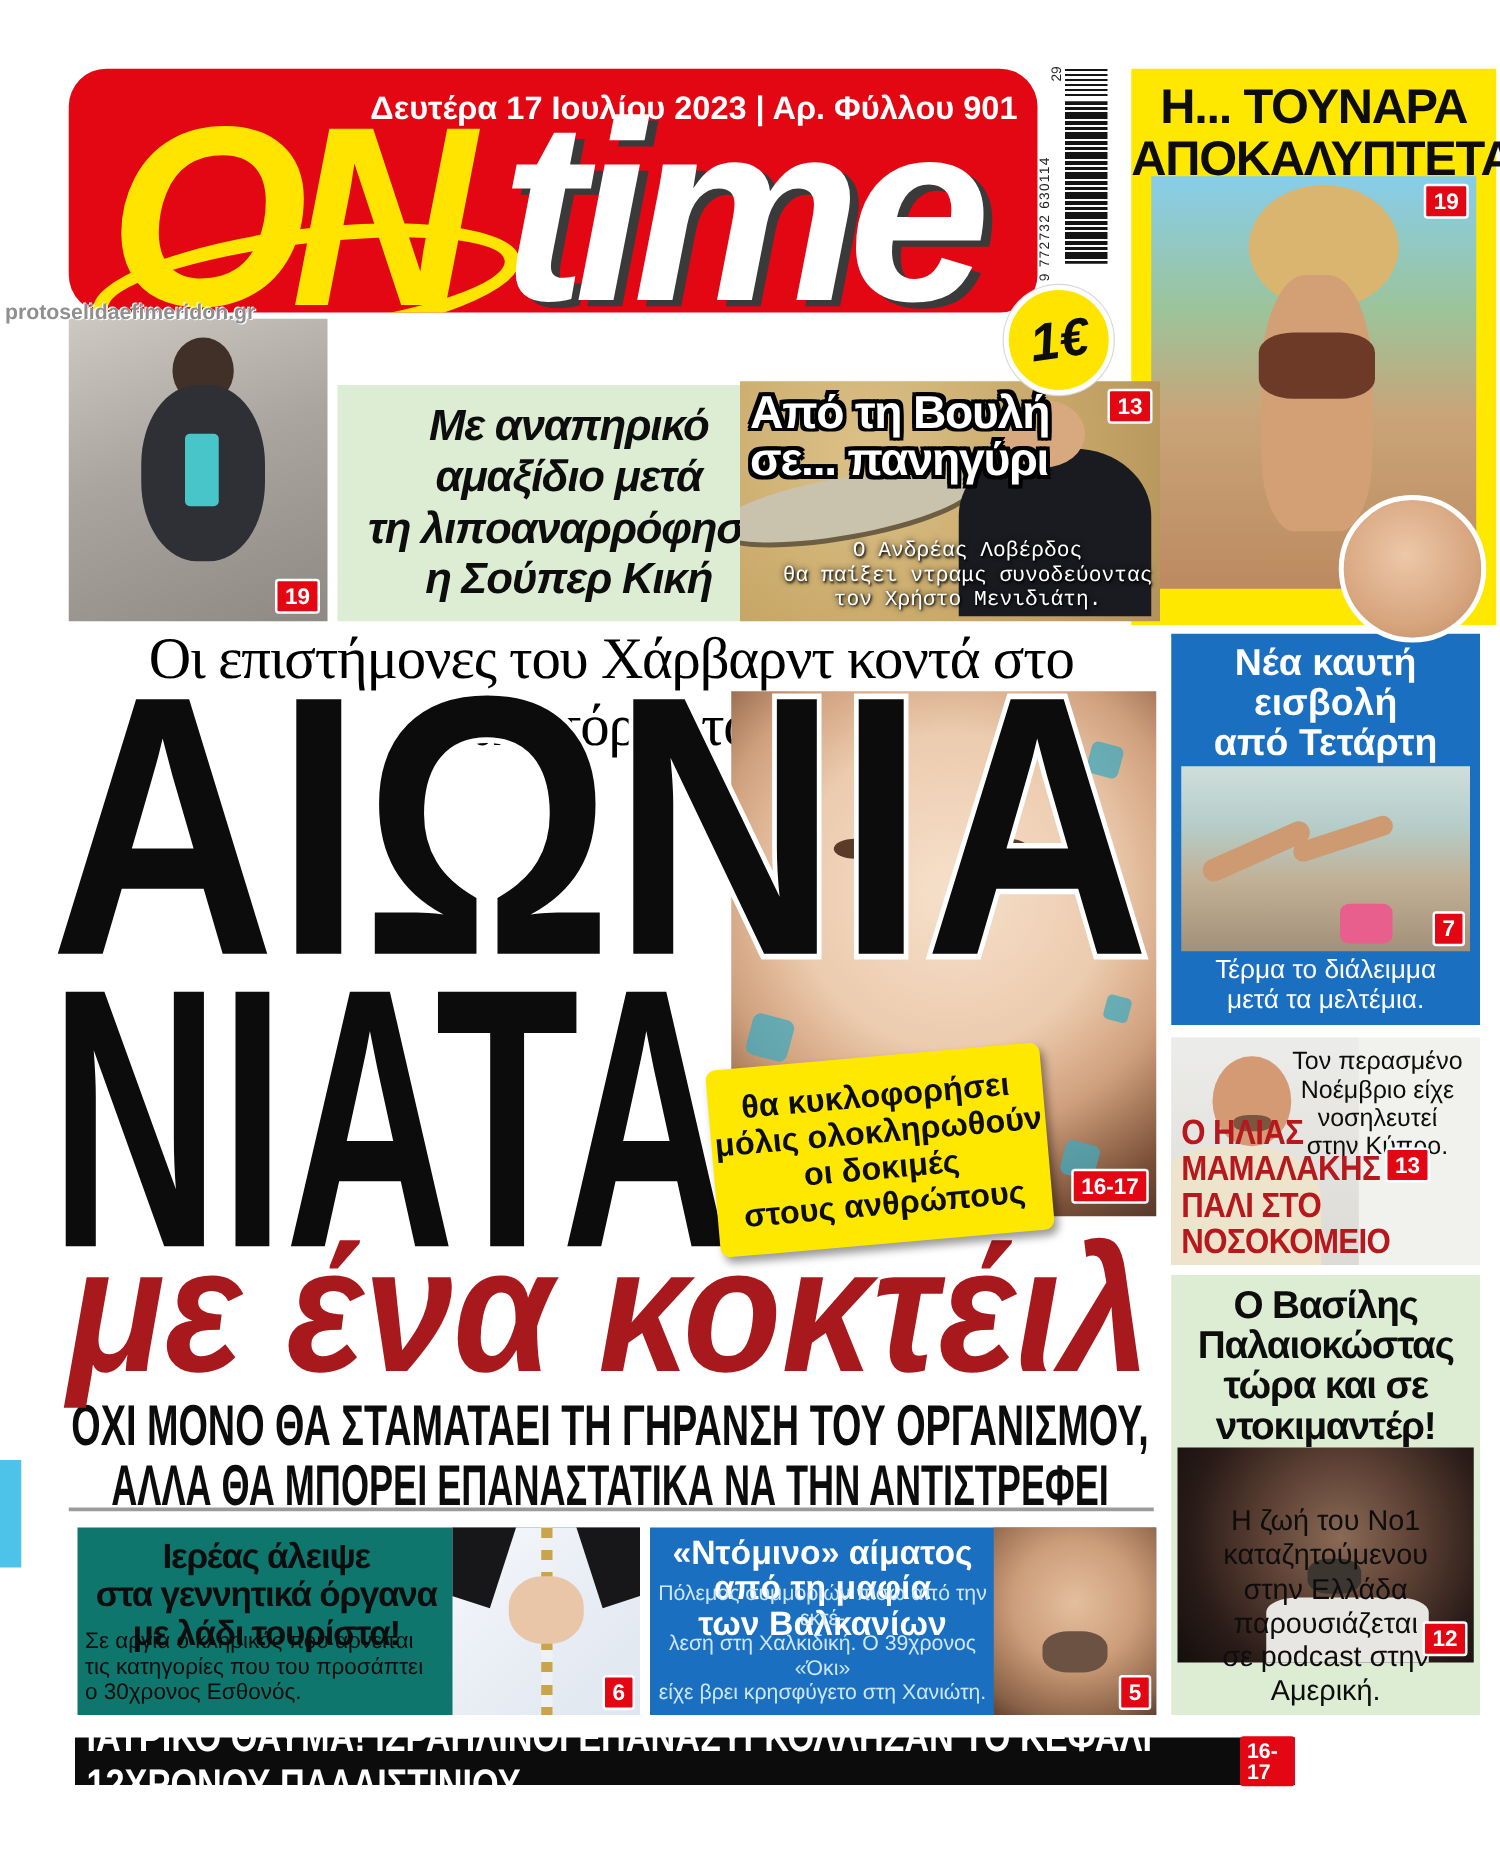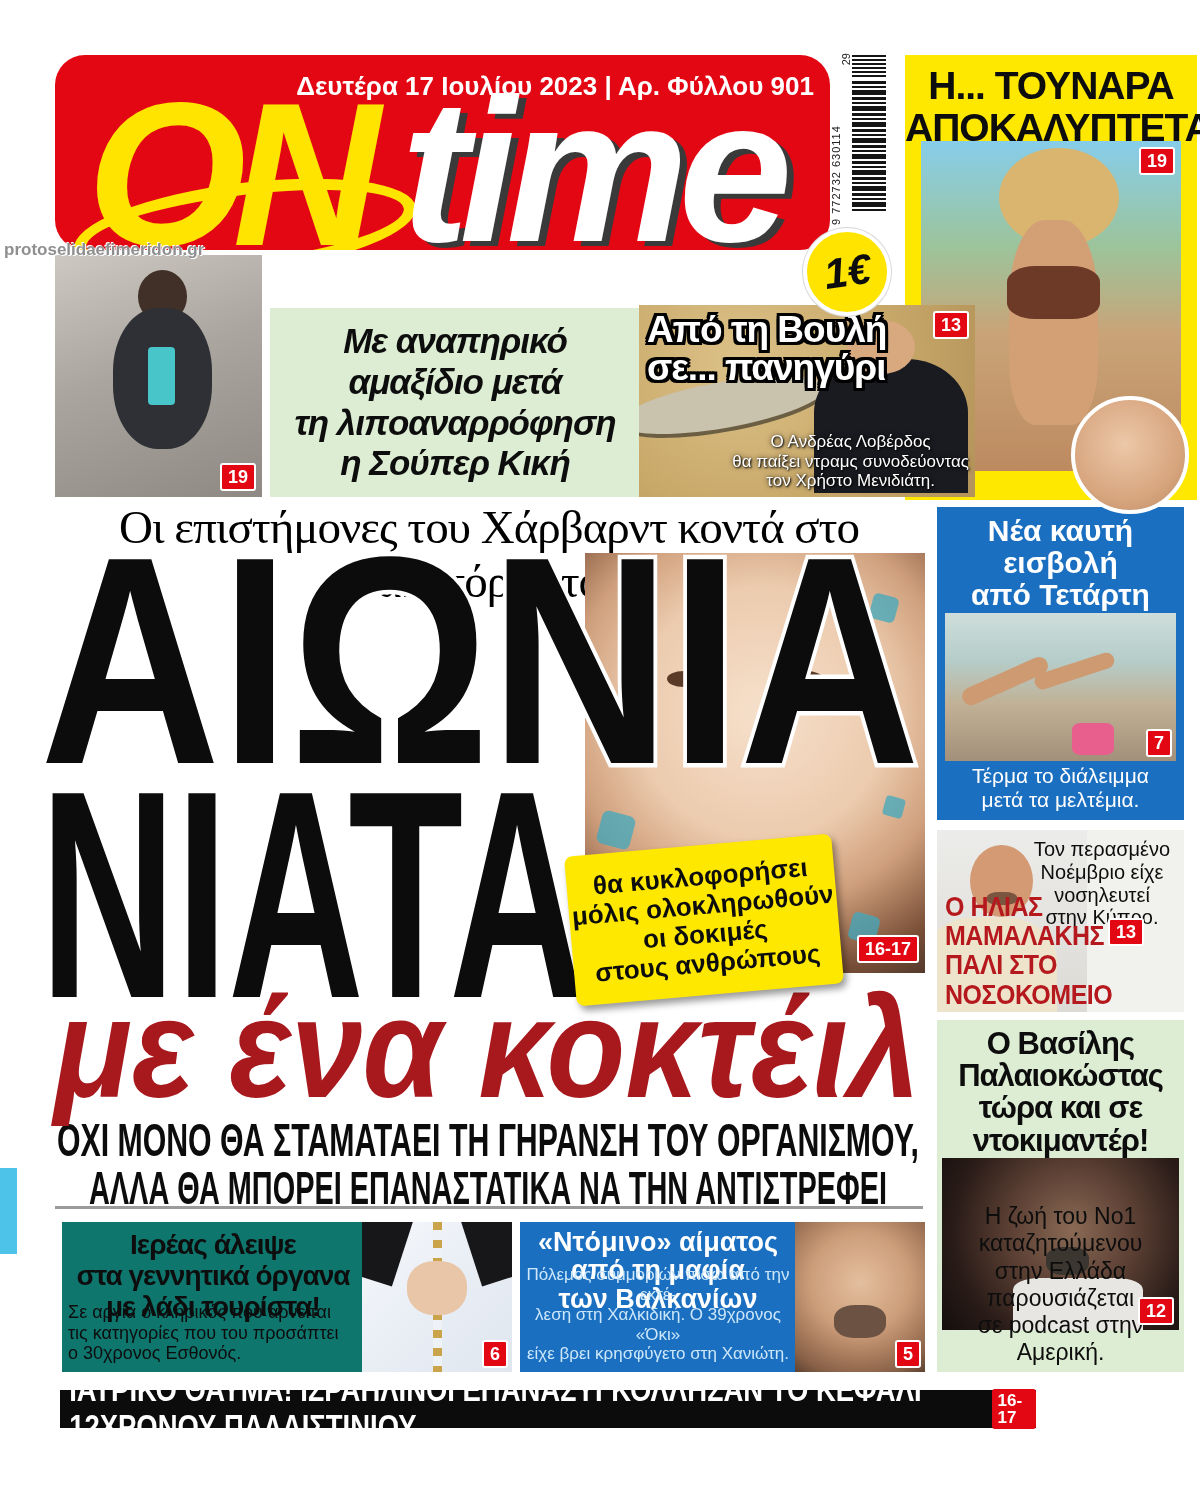--- a/index.html
+++ b/index.html
@@ -41,31 +41,31 @@
   
   .photo{position:absolute;overflow:hidden;}
   .wheelchair-photo{left:55px;top:255px;width:207px;height:242px;
      background:linear-gradient(160deg,#cdc9c2 0%,#aaa69f 45%,#8e8a83 100%);}
   .wc-body{position:absolute;left:28%;top:22%;width:48%;height:58%;background:#2e3035;border-radius:45%;}
   .wc-head{position:absolute;left:40%;top:6%;width:24%;height:22%;background:#403027;border-radius:50%;}
   .wc-phone{position:absolute;left:45%;top:38%;width:13%;height:24%;background:#47c5c9;border-radius:4px;}
   .greenbox1{left:270px;top:308px;width:370px;height:189px;background:#dcedd3;
              display:flex;align-items:center;justify-content:center;text-align:center;}
   .greenbox1 div{font-size:35px;font-weight:900;font-style:italic;line-height:1.16;letter-spacing:-1px;}
-  .drummer{left:639px;top:305px;width:336px;height:192px;
+  .drummer{left:592px;top:305px;width:336px;height:192px;
      background:radial-gradient(circle at 30% 30%,#dcc188 0%,#c9a96a 55%,#b3925a 100%);}
   .drum-cymbal{position:absolute;left:-6%;top:40%;width:62%;height:24%;background:#c9c2ad;
                border-radius:50%;transform:rotate(-10deg);box-shadow:0 4px 0 #6b5e42;}
   .drum-suit{position:absolute;left:52%;top:28%;width:46%;height:70%;background:#1a1b20;border-radius:40% 40% 0 0;}
   .drum-face{position:absolute;left:62%;top:8%;width:20%;height:28%;background:#d8a87e;border-radius:50%;}
   .drummer-head{position:absolute;left:8px;top:6px;color:#fff;font-weight:900;font-size:37px;line-height:1.02;
      letter-spacing:-1px;z-index:3;
      text-shadow:-3px -3px 0 #000,3px -3px 0 #000,-3px 3px 0 #000,3px 3px 0 #000,0 3px 0 #000,3px 0 0 #000,0 -3px 0 #000,-3px 0 0 #000;}
   .drummer-cap{position:absolute;right:6px;bottom:6px;color:#fff;font-size:17px;line-height:1.15;
-     text-align:center;z-index:3;text-shadow:1px 1px 2px #000,0 0 5px rgba(0,0,0,.8);}
+     text-align:center;z-index:3;text-shadow:1px 1px 2px #000,0 0 5px rgba(0,0,0,.8);font-family:Liberation Mono, monospace;}
   .tounara{left:905px;top:55px;width:292px;height:445px;background:#ffe800;}
   .tounara-head{position:absolute;left:0;top:10px;width:100%;text-align:center;font-weight:700;
      font-size:39px;line-height:1.08;letter-spacing:-1px;}
   .tounara-photo{position:absolute;left:16px;top:86px;width:260px;height:330px;
      background:linear-gradient(180deg,#87cdea 0%,#9cc49b 32%,#c9a478 58%,#bd8a60 100%);}
   .tn-hair{position:absolute;left:30%;top:2%;width:46%;height:30%;background:#d9b56f;border-radius:50%;}
   .tn-torso{position:absolute;left:34%;top:24%;width:34%;height:62%;background:#d3a076;border-radius:40% 40% 30% 30%;}
   .tn-bikini{position:absolute;left:33%;top:38%;width:36%;height:16%;background:#6e3a28;border-radius:30%;}
   .tounara-inset{position:absolute;right:8px;bottom:-14px;width:110px;height:110px;border-radius:50%;
      border:4px solid #fff;background:radial-gradient(circle at 45% 40%,#ecc8a9 0%,#d8a67f 60%,#bd8a62 100%);z-index:4;}

